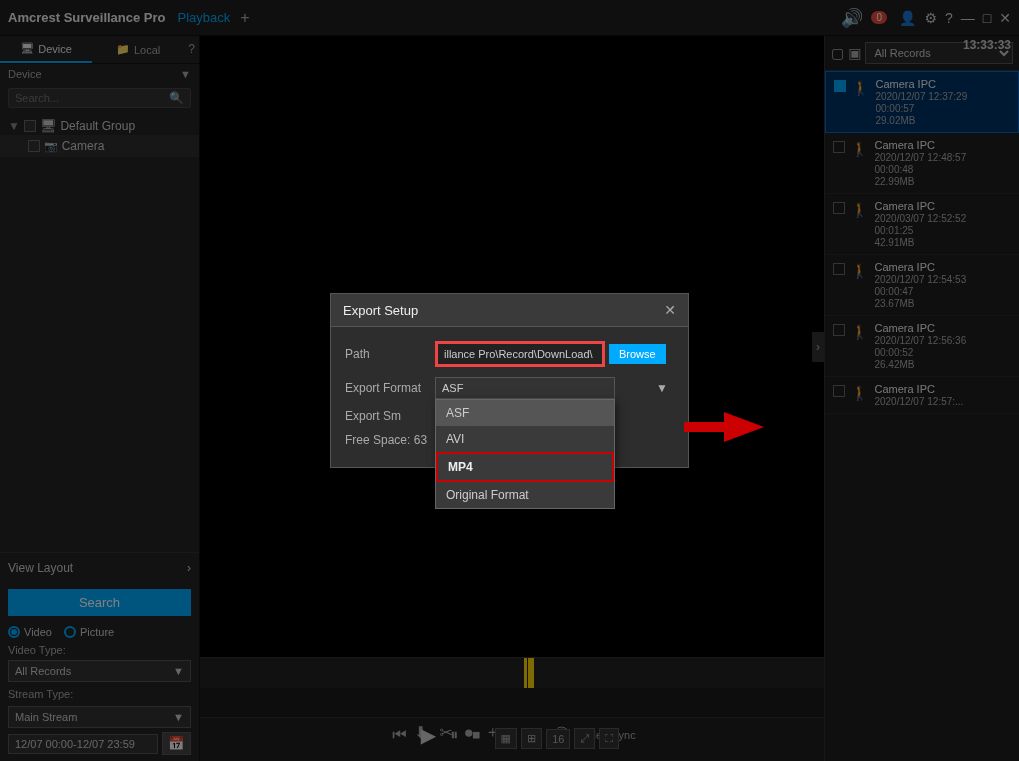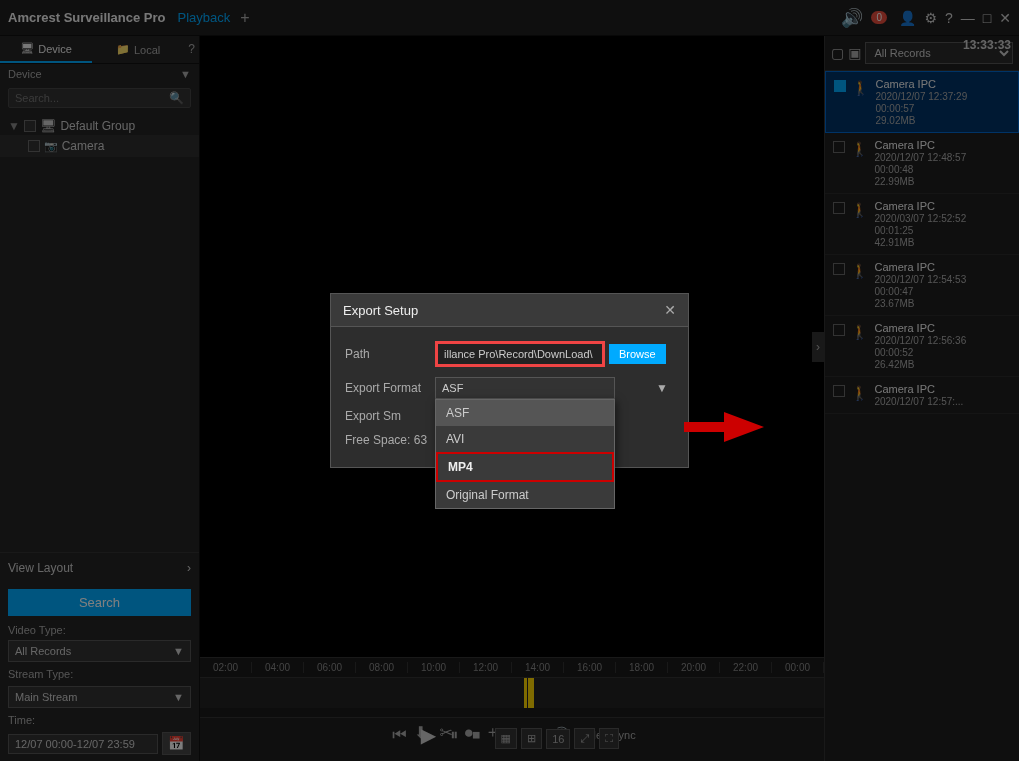--- a/index.html
+++ b/index.html
@@ -180,59 +180,54 @@
         <span>Camera</span>
       </div>
     </div>
 
     <div id="sidebar-bottom">
       <div id="view-layout">
         <span>View Layout</span>
         <span>›</span>
       </div>
       <button id="search-btn">Search</button>
+      <div id="radio-group">
+        <label class="radio-item">
+          <div class="radio-dot selected"></div>
+          <span>Video</span>
+        </label>
+        <label class="radio-item">
+          <div class="radio-dot"></div>
+          <span>Picture</span>
+        </label>
+      </div>
       <div id="label-row">Video Type:</div>
       <div id="records-dropdown">
         <span>All Records</span>
         <span>▼</span>
       </div>
       <div id="stream-label">Stream Type:</div>
       <div id="stream-dropdown">
         <span>Main Stream</span>
         <span>▼</span>
       </div>
-      <div id="time-label">Time:</div>
       <div id="time-row">
         <div id="time-value">12/07 00:00-12/07 23:59</div>
         <button id="cal-btn">📅</button>
       </div>
     </div>
   </div>
 
   <div id="video-area">
     <div id="video-main">
       <span class="film-icon">🎬</span>
       <button id="expand-btn">›</button>
     </div>
 
     <div id="timeline">
-      <div id="timeline-labels">
-        <div class="tl-label">02:00</div>
-        <div class="tl-label">04:00</div>
-        <div class="tl-label">06:00</div>
-        <div class="tl-label">08:00</div>
-        <div class="tl-label">10:00</div>
-        <div class="tl-label">12:00</div>
-        <div class="tl-label">14:00</div>
-        <div class="tl-label">16:00</div>
-        <div class="tl-label">18:00</div>
-        <div class="tl-label">20:00</div>
-        <div class="tl-label">22:00</div>
-        <div class="tl-label">00:00</div>
-      </div>
       <div id="timeline-bar">
         <div class="tl-marker" style="left: 52%; background:#ffd700;"></div>
         <div class="tl-marker" style="left: 52.5%; background:#ffd700;"></div>
         <div class="tl-marker" style="left: 53%; background:#ffd700;"></div>
       </div>
     </div>
 
     <div id="playback-bar">
       <div id="controls-left">
         <button class="ctrl-btn">⬇</button>

